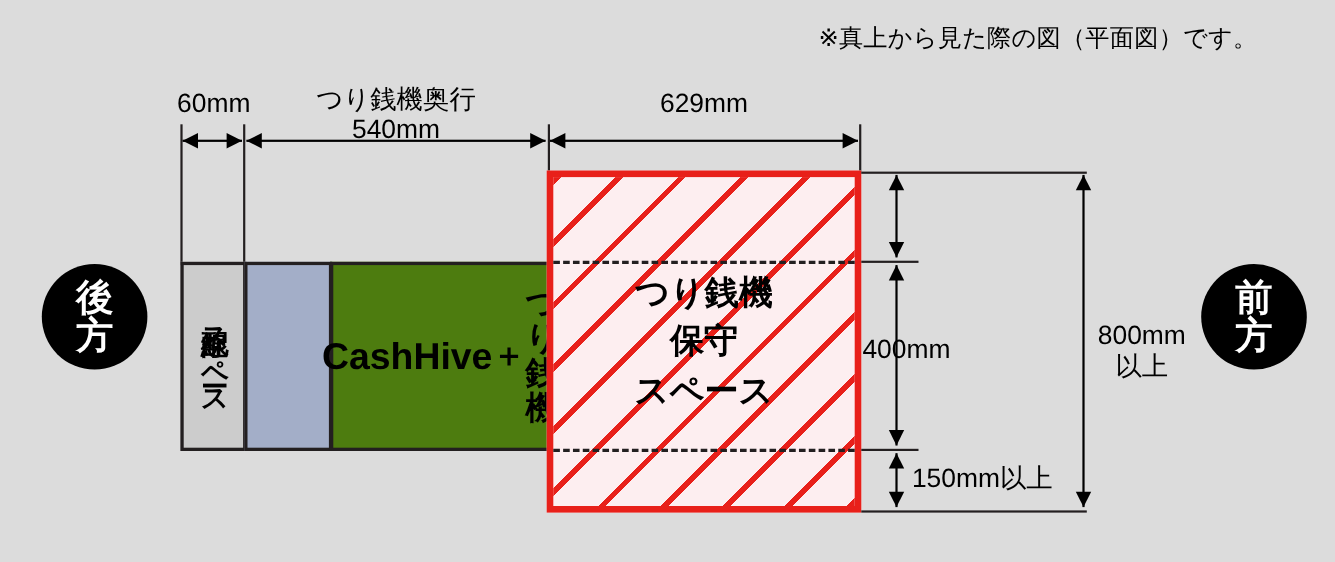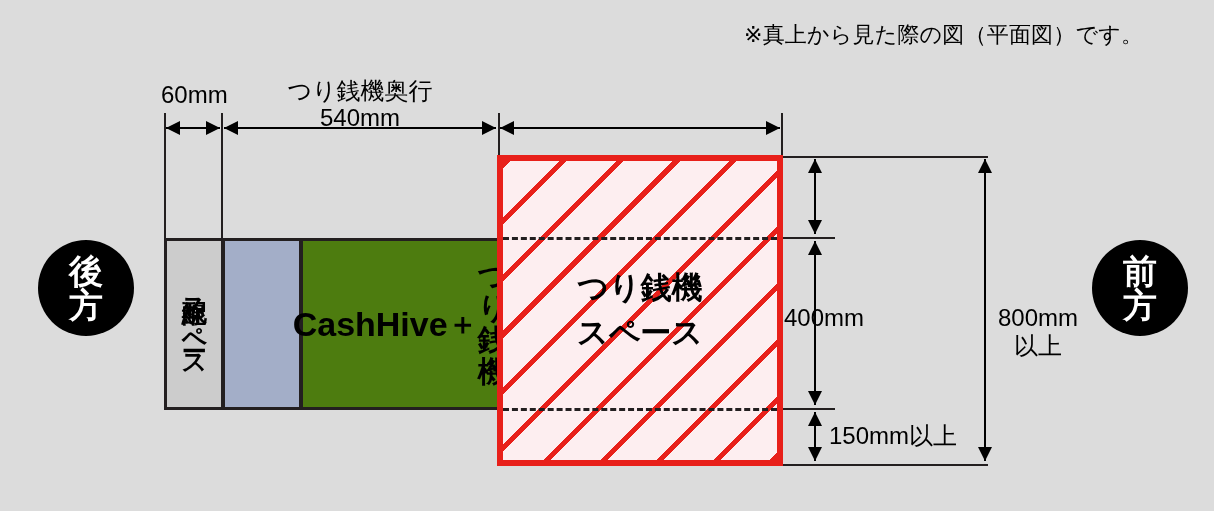--- a/index.html
+++ b/index.html
@@ -38,21 +38,21 @@
     text-align: center;
     line-height: 1.12;
   }
   .lbl-60 { left: 161px; top: 82px; width: 66px; }
   .lbl-540 { left: 222px; top: 58px; width: 276px; margin-top: 20px; }
   .lbl-629 { left: 497px; top: 82px; width: 286px; }
 
   .lbl-250 { left: 829px; top: 184px; }
   .lbl-400 { left: 784px; top: 305px; }
   .lbl-150 { left: 829px; top: 423px; text-align: center; }
-  .lbl-800 { left: 998px; top: 292px; line-height: 1.15; margin-top: 12px; }
+  .lbl-800 { left: 998px; top: 292px; line-height: 1.15; }
 
   
   .vline { background: #231f20; width: 2px; }
   .hline { background: #231f20; height: 2px; }
 
   
   .hdim {
     height: 2px;
     background: #000;
     top: 127px;
@@ -193,20 +193,21 @@
 
   <div class="abs top-note">※真上から見た際の図（平面図）です。</div>
 
   <div class="abs dim-text lbl-60">60mm</div>
 
   <div class="abs dim-text lbl-540">
     <div>つり銭機奥行</div>
     <div>540mm</div>
   </div>
 
+  <div class="abs dim-text lbl-629">629mm</div>
 
   <div class="abs vline" style="left:164px; top:113px; height:128px;"></div>
   <div class="abs vline" style="left:221px; top:113px; height:128px;"></div>
   <div class="abs vline" style="left:498px; top:113px; height:45px;"></div>
   <div class="abs vline" style="left:781px; top:113px; height:45px;"></div>
 
   <div class="abs hdim" style="left:166px; width:54px;"></div>
   <div class="abs hdim" style="left:224px; width:272px;"></div>
   <div class="abs hdim" style="left:500px; width:280px;"></div>
 
@@ -231,20 +232,21 @@
   <div class="abs box box-blue"></div>
 
   <div class="abs box box-main">
     <div class="l1">CashHive</div>
     <div class="l2">＋</div>
     <div class="l3">つり銭機</div>
   </div>
 
   <div class="abs box-red">
     <div class="rt">つり銭機</div>
+    <div class="rt">保守</div>
     <div class="rt">スペース</div>
   </div>
 
   <div class="abs dash" style="left:503px; top:237px; width:274px;"></div>
   <div class="abs dash" style="left:503px; top:408px; width:274px;"></div>
 
   <div class="abs hline" style="left:783px; top:156px; width:205px;"></div>
   <div class="abs hline" style="left:783px; top:237px; width:52px;"></div>
   <div class="abs hline" style="left:783px; top:408px; width:52px;"></div>
   <div class="abs hline" style="left:783px; top:464px; width:205px;"></div>

